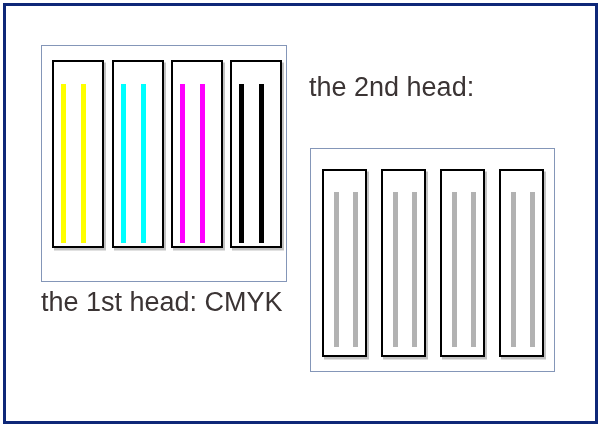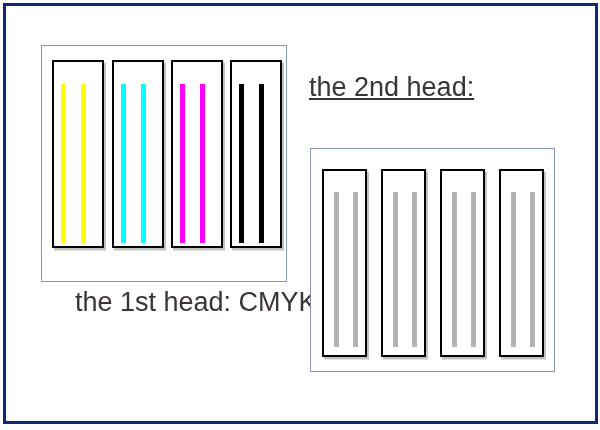--- a/index.html
+++ b/index.html
@@ -48,22 +48,22 @@
   .panel-2 .stripe { top: 21px; height: 155px; }
   .panel-2 .stripe.s1 { left: 10px; }
   .panel-2 .stripe.s2 { left: 29px; }
   .label {
     position: absolute;
     color: #3b3434;
     font-size: 27px;
     line-height: 35px;
     white-space: nowrap;
   }
-  .label-1 { left: 41px; top: 285px; margin-left: 34px; }
-  .label-2 { left: 309px; top: 70px; text-decoration: underline; }
+  .label-1 { left: 41px; top: 285px; }
+  .label-2 { left: 309px; top: 70px; }
 </style>
 </head>
 <body>
 
 <div class="stage">
 
   <div class="frame"></div>
 
   <div class="panel panel-1">
     <div class="cart">

